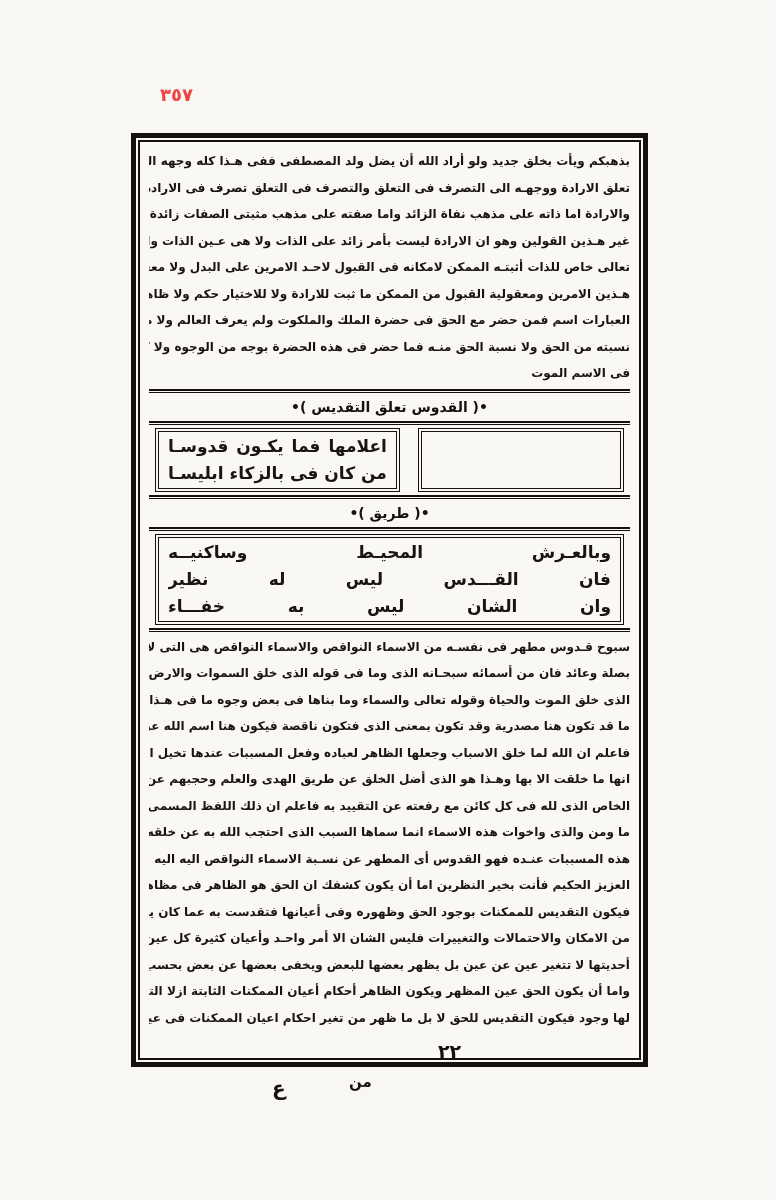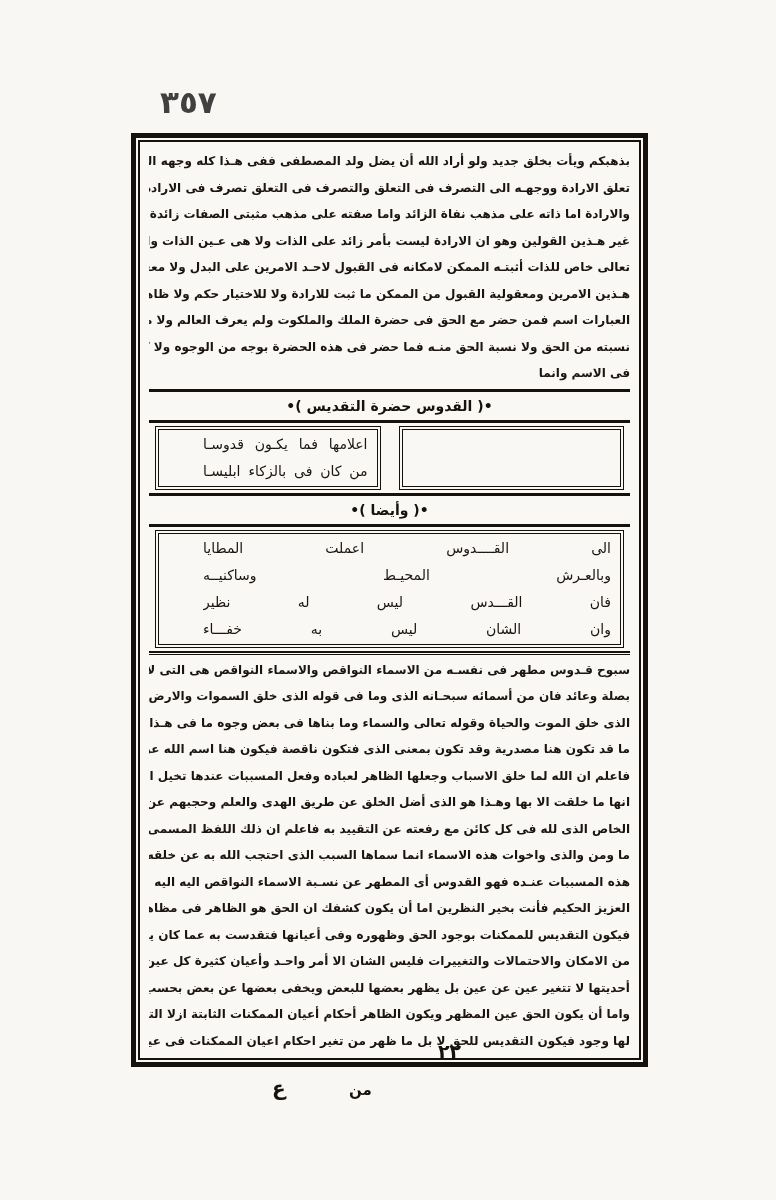--- a/index.html
+++ b/index.html
@@ -8,24 +8,24 @@
     position: relative;
     background: #f8f7f3;
     font-family: "DejaVu Sans", sans-serif;
     color: #1b1410;
     direction: rtl;
     overflow: hidden;
   }
   .page-number {
     position: absolute;
     top: 84px; left: 160px;
-    font-size: 31px;
+    font-size: 18px;
     font-weight: bold;
     letter-spacing: 3px;
-    color: #404040;
+    color: #ef4444;
   }
   .frame-outer {
     position: absolute;
     left: 131px; top: 133px;
     width: 517px; height: 934px;
     border: 5px solid #17110b;
     background: #f9f8f4;
   }
   .frame-inner {
     position: absolute;
@@ -72,78 +72,76 @@
   }
   .vbox {
     flex: 1;
     border: 4px double #17110b;
     padding: 1px 9px;
     background: #f9f8f4;
   }
   .vline {
     height: 27px;
     line-height: 27px;
-    font-size: 14px;
-    font-weight: normal;
+    font-size: 17px;
+    font-weight: bold;
     text-align: justify;
     text-align-last: justify;
     overflow: hidden;
     white-space: nowrap;
     color: #1b1410;
-    margin-left: 35px;
   }
   .footer-mark {
     position: absolute;
     font-weight: bold;
     color: #17110b;
   }
   .footer-quire   { left: 438px; top: 1040px; font-size: 19px; letter-spacing: 2px; }
-  .footer-catch   { left: 349px; top: 1073px; font-size: 15px; margin-top: 8px; }
+  .footer-catch   { left: 349px; top: 1073px; font-size: 15px; }
   .footer-sig     { left: 272px; top: 1076px; font-size: 20px; }
 </style>
 </head>
 <body>
 
 <div class="page-number">٣٥٧</div>
 
 <div class="frame-outer">
   <div class="frame-inner">
 
     <div class="block">
       <div class="pline">بذهبكم ويأت بخلق جديد ولو أراد الله أن يضل ولد المصطفى ففى هـذا كله وجهه الى أحدية</div>
       <div class="pline">تعلق الارادة ووجهـه الى التصرف فى التعلق والتصرف فى التعلق تصرف فى الارادة</div>
       <div class="pline">والارادة اما ذاته على مذهب نفاة الزائد واما صفته على مذهب مثبتى الصفات زائدة والصحيح</div>
       <div class="pline">غير هـذين القولين وهو ان الارادة ليست بأمر زائد على الذات ولا هى عـين الذات وانما هى</div>
       <div class="pline">تعالى خاص للذات أثبتـه الممكن لامكانه فى القبول لاحـد الامرين على البدل ولا معقولية</div>
       <div class="pline">هـذين الامرين ومعقولية القبول من الممكن ما ثبت للارادة ولا للاختيار حكم ولا ظاهر له فى</div>
       <div class="pline">العبارات اسم فمن حضر مع الحق فى حضرة الملك والملكوت ولم يعرف العالم ولا ما هو ولا عرف</div>
       <div class="pline">نسبته من الحق ولا نسبة الحق منـه فما حضر فى هذه الحضرة بوجه من الوجوه ولا كان له حظ</div>
-      <div class="pline short-last">فى الاسم وانما</div>
+      <div class="pline short-last">فى الاسم الموت</div>
     </div>
 
     <div class="rule"></div>
-    <div class="heading">•( القدوس حضرة التقديس )•</div>
+    <div class="heading">•( القدوس تعلق التقديس )•</div>
     <div class="rule"></div>
 
     <div class="band">
       <div class="vbox">
       </div>
       <div class="vbox">
         <div class="vline">اعلامها فما يكـون قدوسـا</div>
         <div class="vline">من كان فى بالزكاء ابليسـا</div>
       </div>
     </div>
 
     <div class="rule"></div>
-    <div class="heading">•( وأيضا )•</div>
+    <div class="heading">•( طريق )•</div>
     <div class="rule"></div>
 
     <div class="band">
       <div class="vbox">
-        <div class="vline">الى القــــدوس اعملت المطايا</div>
         <div class="vline">وبالعـرش المحيـط وساكنيــه</div>
         <div class="vline">فان القـــدس ليس له نظير</div>
         <div class="vline">وان الشان ليس به خفـــاء</div>
       </div>
     </div>
 
     <div class="rule"></div>
 
     <div class="block">
       <div class="pline">سبوح قـدوس مطهر فى نفسـه من الاسماء النواقص والاسماء النواقص هى التى لا تتم الا</div>

